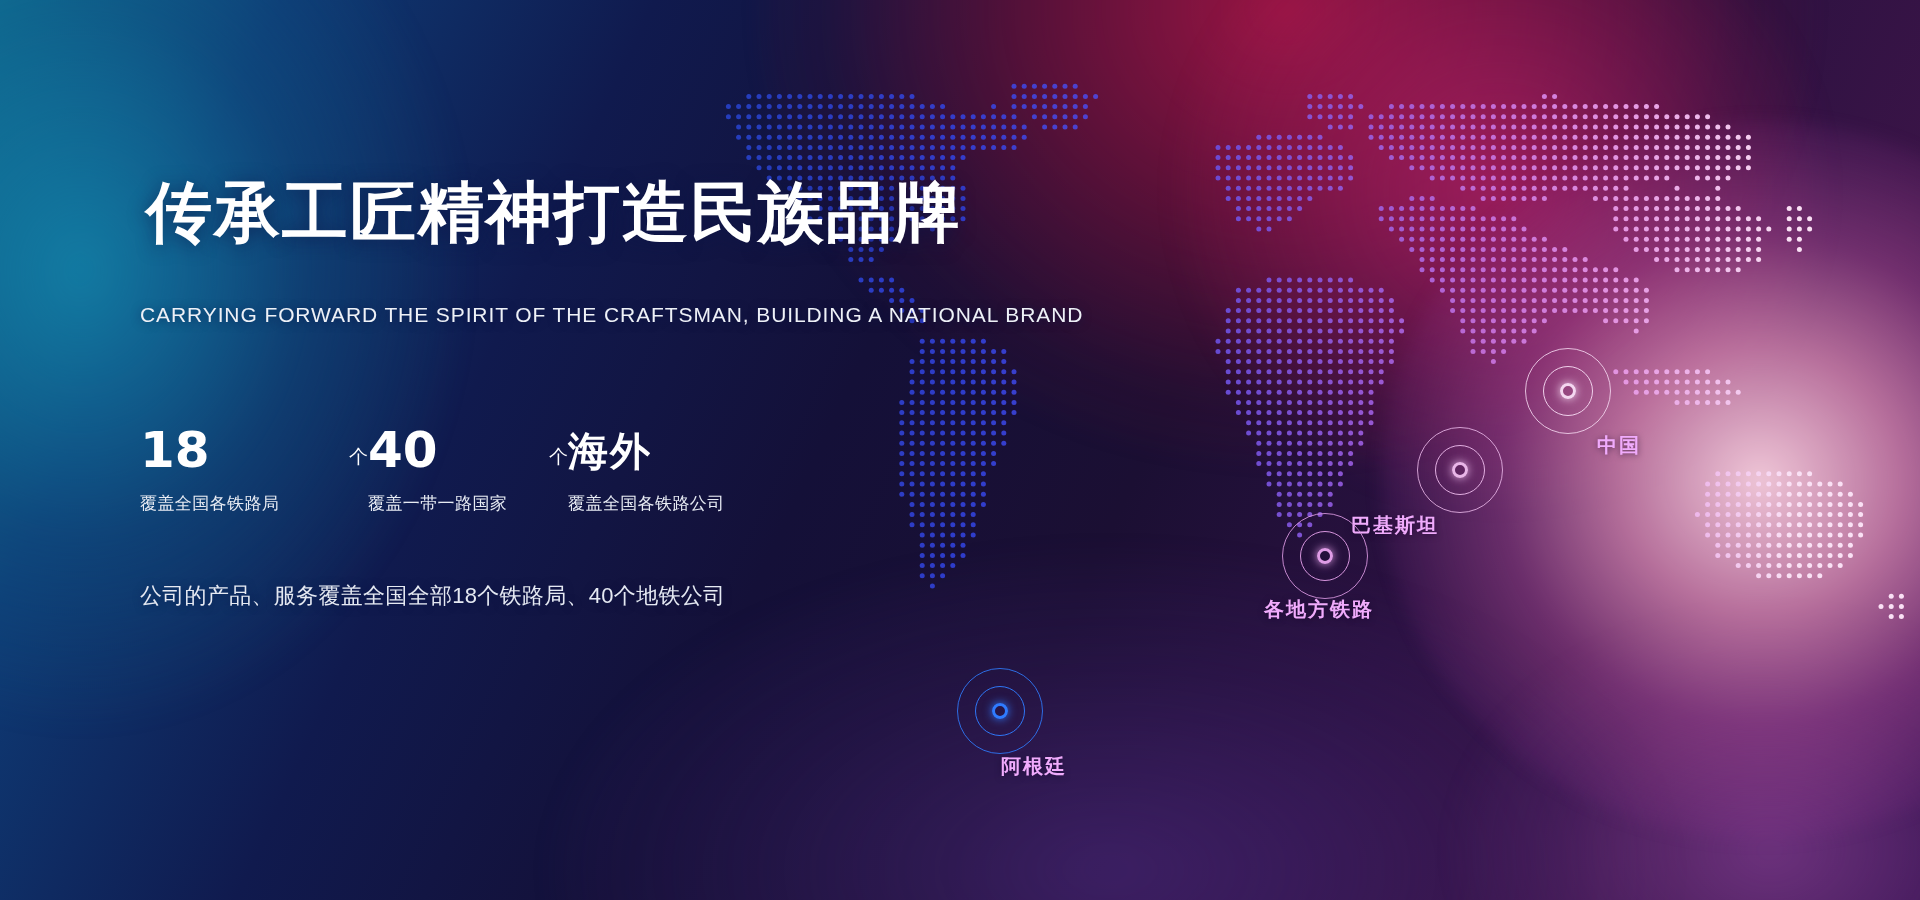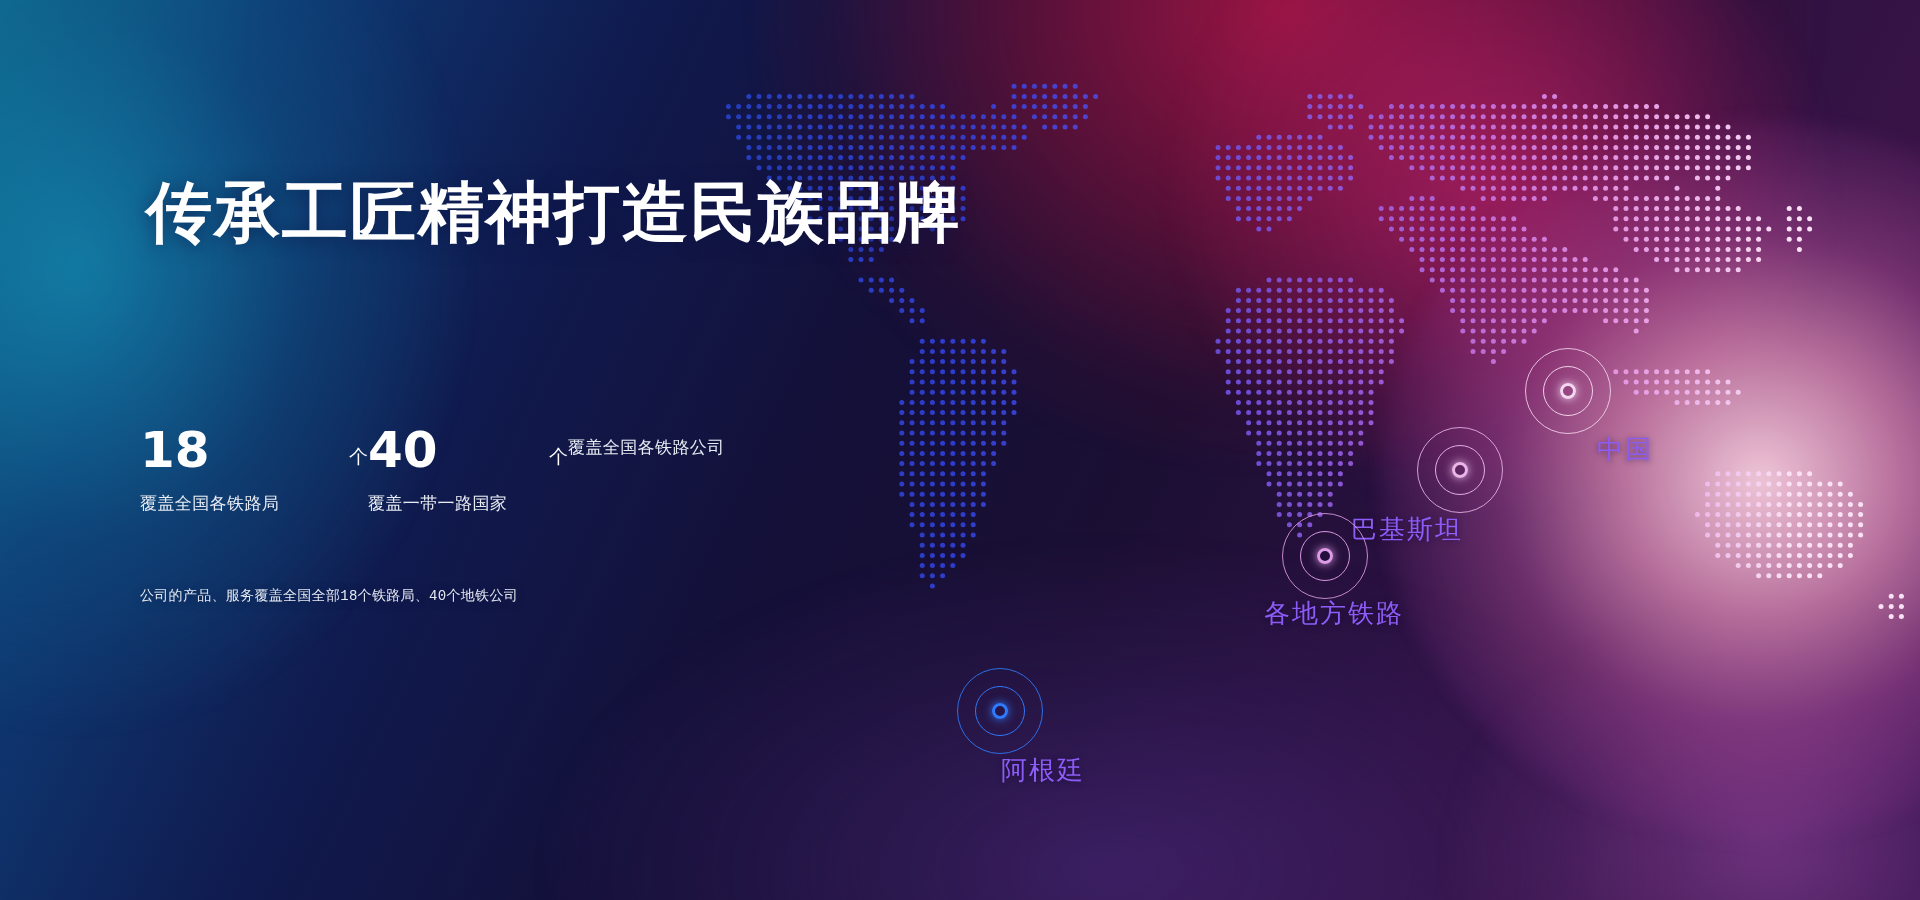--- a/index.html
+++ b/index.html
@@ -68,23 +68,23 @@
   .marker .ring{
     position:absolute;left:50%;top:50%;transform:translate(-50%,-50%);
     border-radius:50%;border-style:solid;
   }
   .marker .dot{
     position:absolute;left:50%;top:50%;transform:translate(-50%,-50%);
     border-radius:50%;
   }
   .mk-label{
     position:absolute;
-    color:#8b5cf6;
-    font-size:26px;
-    font-weight:400;
+    color:#f0abfc;
+    font-size:20px;
+    font-weight:700;
     letter-spacing:2px;
     white-space:nowrap;
     text-shadow:0 1px 6px rgba(20,0,40,.55);
   }
 
   
   .content{position:absolute;left:138px;top:0;width:900px;height:900px;}
   .title{
     position:absolute;left:0;top:172px;
     margin:8px;
@@ -131,25 +131,25 @@
     margin-top:12px;
     font-size:17px;
     color:#e7ebf3;
     letter-spacing:.4px;
     white-space:nowrap;
     font-family:"DejaVu Sans","Liberation Sans",sans-serif;
   }
 
   .desc{
     position:absolute;left:2px;top:580px;
-    font-size:14px;
+    font-size:22px;
     line-height:32px;
     color:#e5e9f2;
     letter-spacing:.3px;
-    font-family:Liberation Mono, monospace;
+    font-family:Liberation Sans, sans-serif;
     text-shadow:0 1px 8px rgba(10,20,70,.5);
   }
   .desc div{white-space:nowrap;}
 </style>
 </head>
 <body>
 
 <div class="stage">
 
   <div class="bg-base"></div>
@@ -2011,37 +2011,41 @@
       <div class="marker" style="left: 1000px; top: 711px; width: 2px; height: 2px;">
         <div class="ring" style="width: 86px; height: 86px; border-width: 1.6px; border-color: rgb(47, 123, 255); opacity: 0.85;"></div>
         <div class="ring" style="width: 50px; height: 50px; border-width: 1.5px; border-color: rgb(47, 123, 255); opacity: 0.95;"></div>
         <div class="dot" style="width: 16px; height: 16px; border: 3px solid rgb(47, 123, 255); box-shadow: rgb(47, 123, 255) 0px 0px 10px;"></div>
       </div>
       <div class="mk-label" style="left: 1001px; top: 753px;">阿根廷</div>
     </div>
 
   <div class="content">
     <h1 class="title">传承工匠精神打造民族品牌</h1>
+    <p class="subtitle">CARRYING FORWARD THE SPIRIT OF THE CRAFTSMAN, BUILDING A NATIONAL BRAND</p>
 
     <div class="stats" id="stats">
         <div class="stat" style="width: 228px;">
           <div class="stat-top">
             <span class="stat-num">18</span>
             <span class="stat-unit">个</span>
           </div>
           <div class="stat-label">覆盖全国各铁路局</div>
         </div>
         <div class="stat" style="width: 200px;">
           <div class="stat-top">
             <span class="stat-num">40</span>
             <span class="stat-unit">个</span>
           </div>
           <div class="stat-label">覆盖一带一路国家</div>
         </div>
         <div class="stat">
+          <div class="stat-top">
+            <span class="stat-num cjk">海外</span>
+          </div>
           <div class="stat-label">覆盖全国各铁路公司</div>
         </div>
       </div>
 
     <div class="desc" id="desc">
         <div>公司的产品、服务覆盖全国全部18个铁路局、40个地铁公司</div>
       </div>
   </div>
 
 </div>

